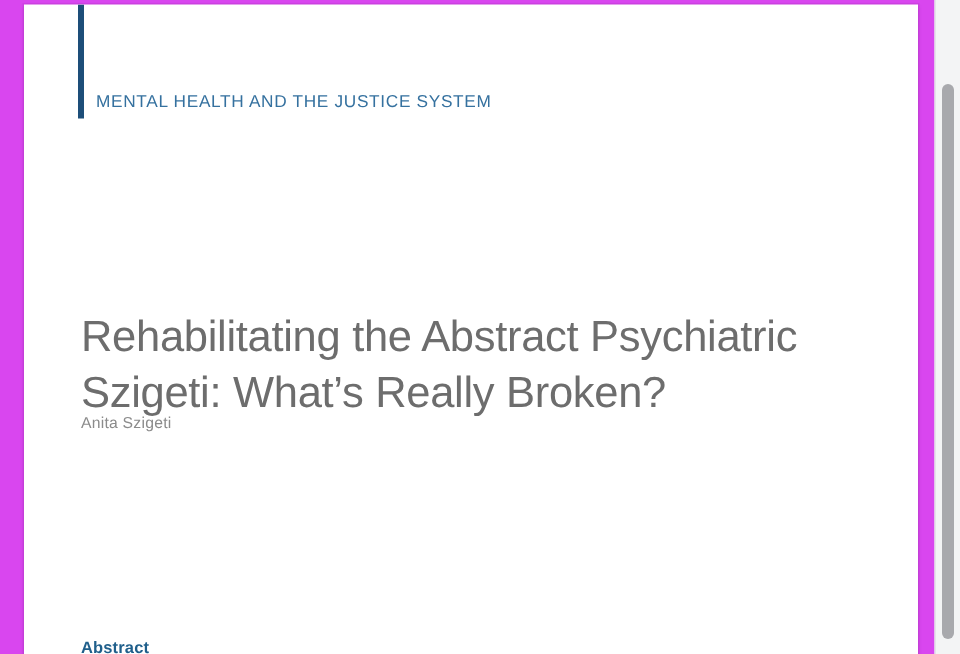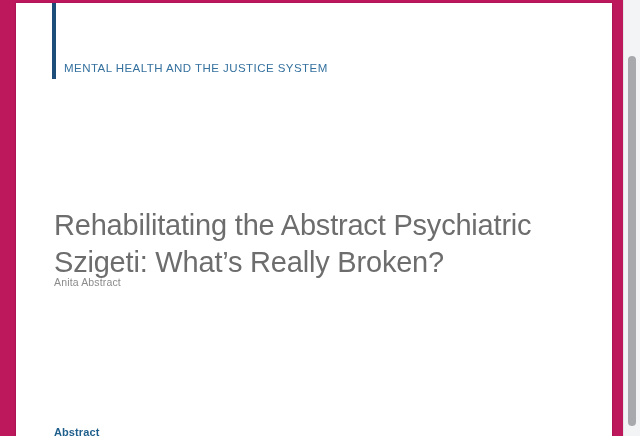--- a/index.html
+++ b/index.html
@@ -12,21 +12,21 @@
     overflow: hidden;
     background: #eceef0;
     font-family: "Liberation Sans", sans-serif;
     -webkit-font-smoothing: antialiased;
   }
 
   #viewer {
     position: relative;
     width: 640px;
     height: 436px;
-    background: #be185d;
+    background: #d946ef;
     overflow: hidden;
   }
 
   
   #page {
     position: absolute;
     left: 16px;
     top: 3px;
     width: 596px;
     height: 470px;          
@@ -128,21 +128,21 @@
     <div class="running-head">
       <div class="rule"></div>
       <div class="rh-text">MENTAL HEALTH AND THE JUSTICE SYSTEM</div>
     </div>
 
     <h1 class="doc-title">
       <span class="t-line">Rehabilitating the Abstract Psychiatric</span>
       <span class="t-line">Szigeti: What’s Really Broken?</span>
     </h1>
 
-    <div class="doc-author">Anita Abstract</div>
+    <div class="doc-author">Anita Szigeti</div>
 
     <div class="abstract-heading">Abstract</div>
 
   </div>
 
   <div id="scrollbar">
     <div id="scroll-thumb"></div>
   </div>
 
 </div>

